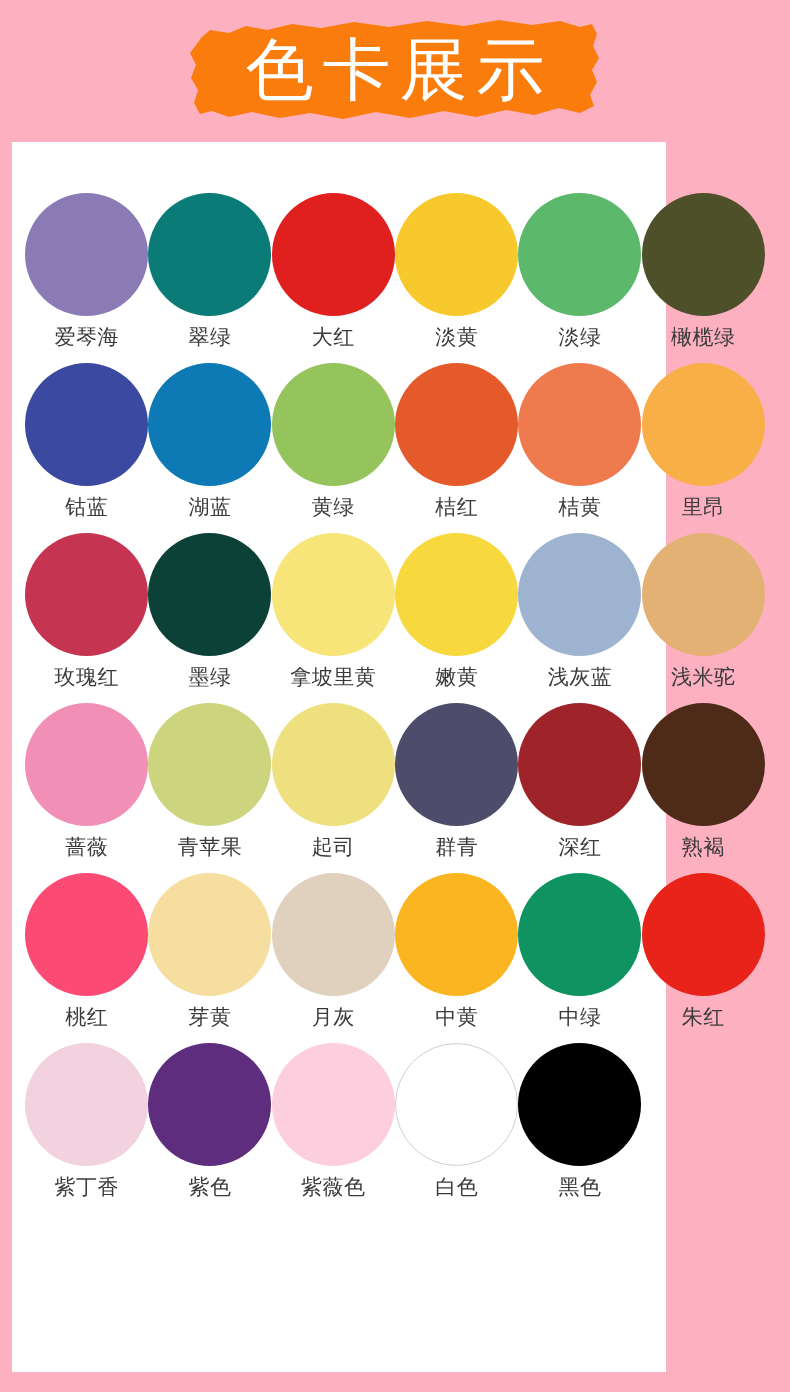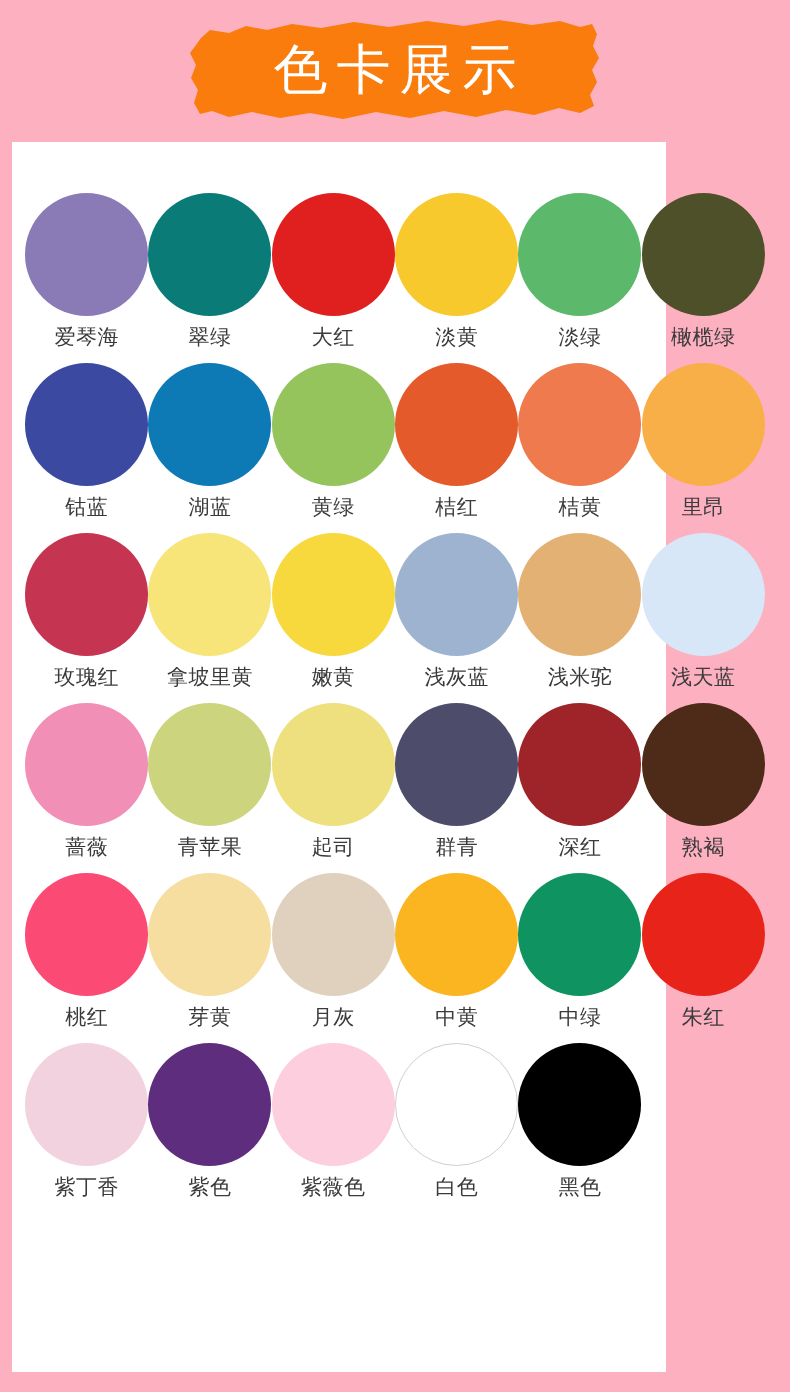--- a/index.html
+++ b/index.html
@@ -34,21 +34,21 @@
   .banner-title {
     position: absolute;
     left: 188px;
     top: 18px;
     width: 414px;
     height: 104px;
     display: flex;
     align-items: center;
     justify-content: center;
     color: #ffffff;
-    font-size: 54px;
+    font-size: 68px;
     letter-spacing: 9px;
     text-indent: 9px;
     font-weight: 400;
     line-height: 1;
     white-space: nowrap;
     font-family: "DejaVu Sans", "Liberation Sans", sans-serif;
   }
 
   
   .card {
@@ -161,40 +161,40 @@
       </div>
       <div class="swatch">
         <div class="swatch-dot" style="background: rgb(249, 175, 71);"></div>
         <div class="swatch-label">里昂</div>
       </div>
       <div class="swatch">
         <div class="swatch-dot" style="background: rgb(197, 52, 80);"></div>
         <div class="swatch-label">玫瑰红</div>
       </div>
       <div class="swatch">
+        <div class="swatch-dot" style="background: rgb(12, 65, 56);"></div>
+        <div class="swatch-label">墨绿</div>
+      </div>
+      <div class="swatch">
         <div class="swatch-dot" style="background: rgb(247, 229, 121);"></div>
         <div class="swatch-label">拿坡里黄</div>
       </div>
       <div class="swatch">
         <div class="swatch-dot" style="background: rgb(247, 217, 62);"></div>
         <div class="swatch-label">嫩黄</div>
       </div>
       <div class="swatch">
         <div class="swatch-dot" style="background: rgb(157, 179, 207);"></div>
         <div class="swatch-label">浅灰蓝</div>
       </div>
       <div class="swatch">
         <div class="swatch-dot" style="background: rgb(227, 177, 116);"></div>
         <div class="swatch-label">浅米驼</div>
       </div>
       <div class="swatch">
-        <div class="swatch-dot" style="background: rgb(216, 231, 247);"></div>
-        <div class="swatch-label">浅天蓝</div>
-      </div>
-      <div class="swatch">
         <div class="swatch-dot" style="background: rgb(241, 143, 182);"></div>
         <div class="swatch-label">蔷薇</div>
       </div>
       <div class="swatch">
         <div class="swatch-dot" style="background: rgb(205, 212, 126);"></div>
         <div class="swatch-label">青苹果</div>
       </div>
       <div class="swatch">
         <div class="swatch-dot" style="background: rgb(238, 224, 126);"></div>
         <div class="swatch-label">起司</div>

